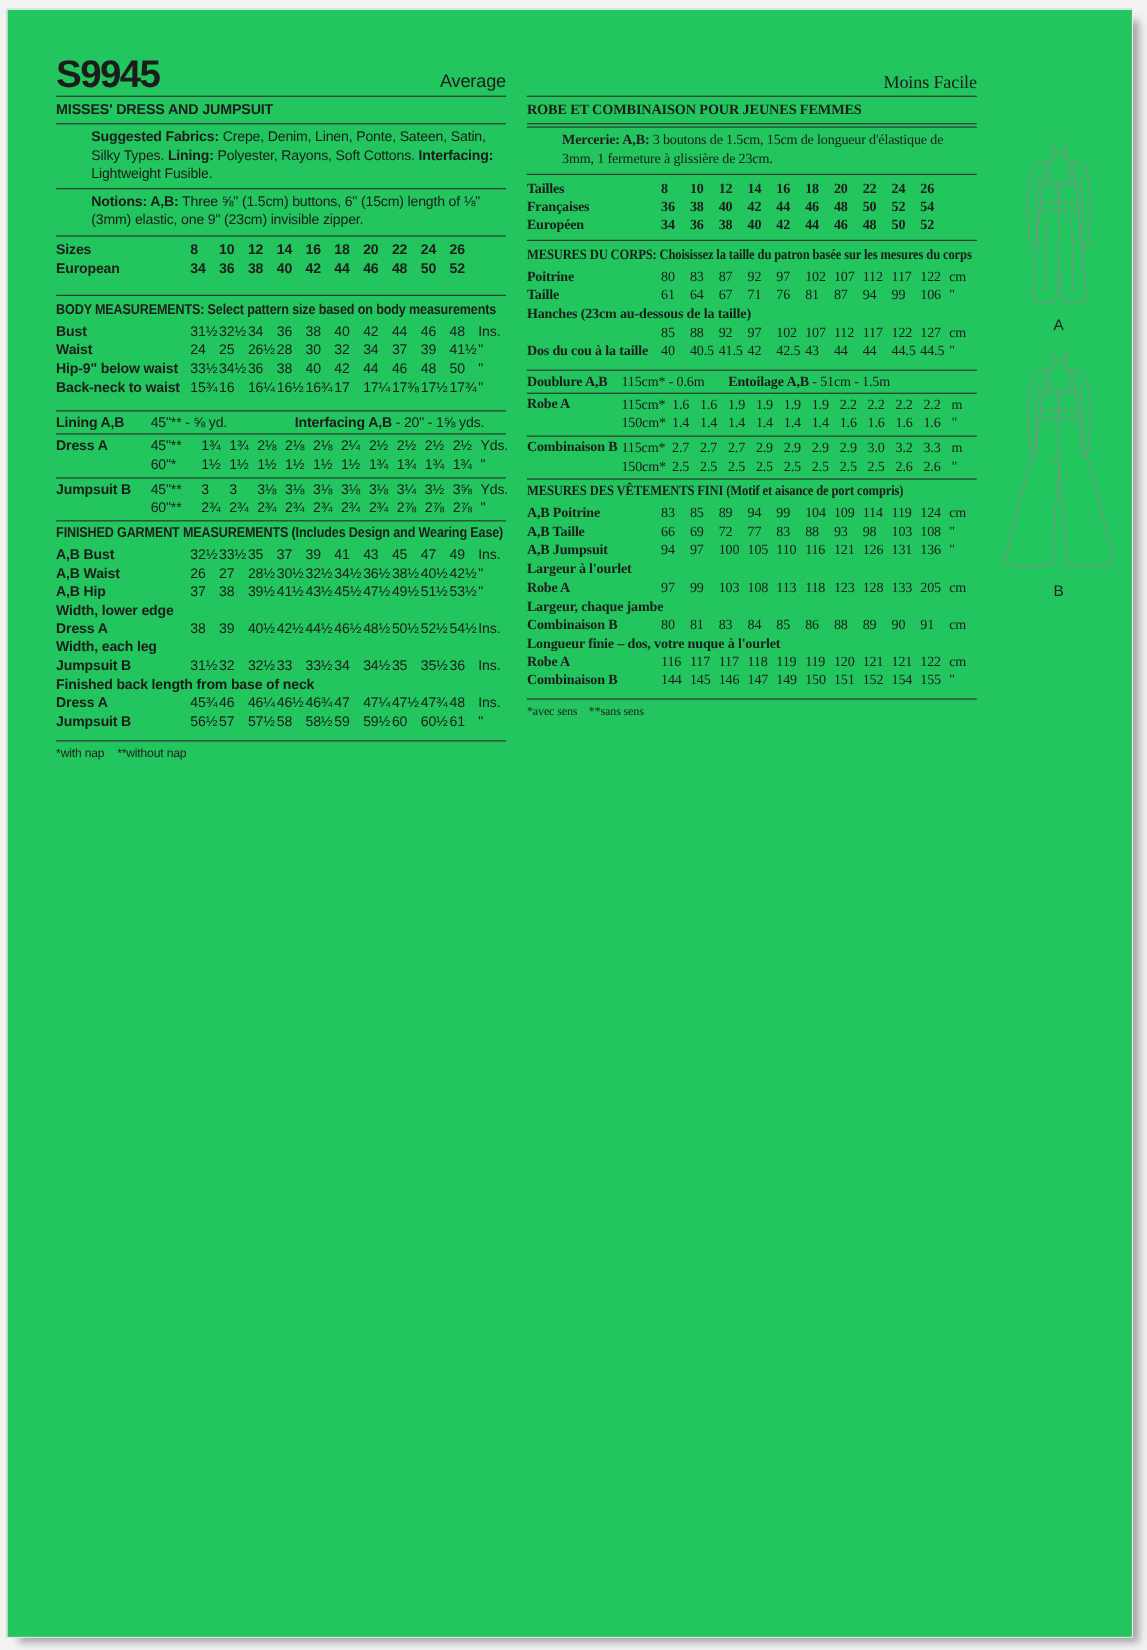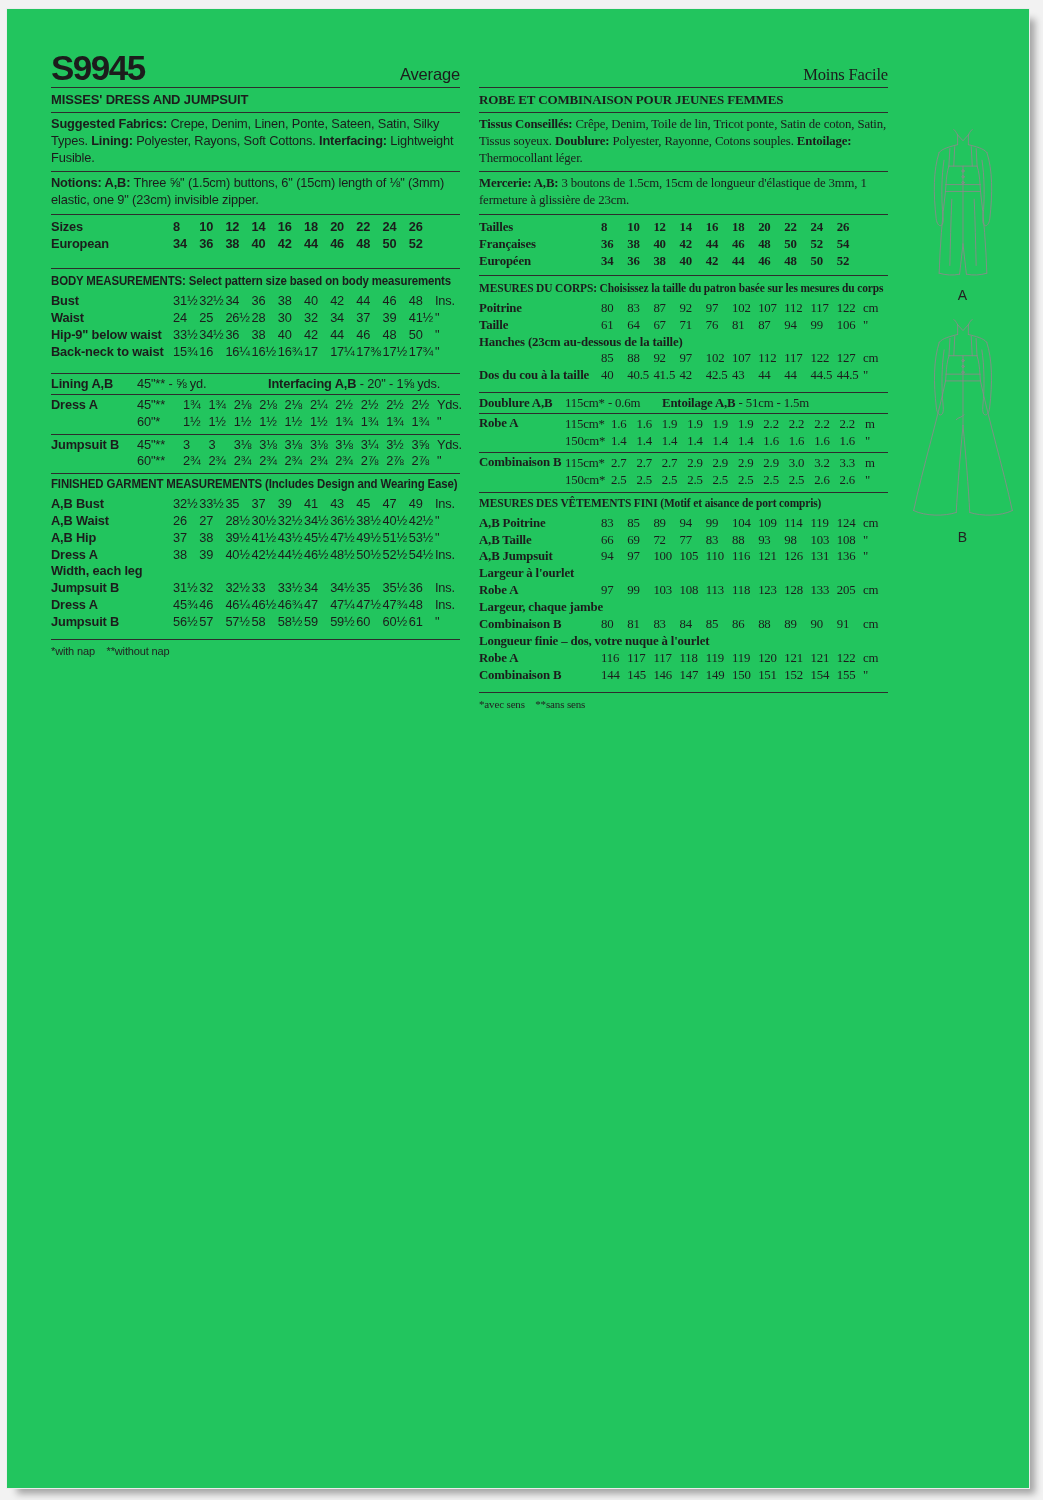--- a/index.html
+++ b/index.html
@@ -16,21 +16,21 @@
   .col{width:409px;flex:none;}
   .col-fr{margin-left:19px;font-family:Liberation Serif, serif;}
   .col-art{width:150px;flex:none;display:flex;flex-direction:column;align-items:center;padding-top:86px;}
 
   .head{display:flex;justify-content:space-between;align-items:flex-end;height:42px;}
   .pnum{font-size:35px;font-weight:bold;letter-spacing:-1.5px;line-height:34px;}
   .diff{font-size:16.5px;line-height:21px;margin-top:28px;}
   .rule{border-top:1.6px solid #2d2d2d;margin:2px 0;}
   .sect-title{font-size:13px;font-weight:bold;line-height:18px;padding:1px 0;white-space:nowrap;}
   .cond{display:inline-block;transform:scaleX(.88);transform-origin:0 50%;white-space:nowrap;}
-  .para{font-size:12.8px;line-height:16.8px;padding:1px 0 3px;}
+  .para{font-size:12.8px;line-height:16.8px;padding:1px 0 3px;margin-left:32px;}
 
   .mtable{padding:2px 0 3px;}
   .mtable.sizes{padding-bottom:13px;}
   .mrow{display:grid;grid-template-columns:122px repeat(10,26.2px) auto;font-size:12.8px;line-height:16.9px;align-items:baseline;}
   .mrow .lbl{font-weight:bold;padding-right:4px;white-space:nowrap;}
   .mrow .lbl.full{grid-column:1/-1;}
   .bv .v{font-weight:bold;}
   .gap{height:10px;}
   .gap-sm{height:5px;}
 
@@ -296,20 +296,23 @@
             <span class="v">41½</span>
             <span class="v">43½</span>
             <span class="v">45½</span>
             <span class="v">47½</span>
             <span class="v">49½</span>
             <span class="v">51½</span>
             <span class="v">53½</span>
             <span class="u">"</span>
           </div>
 
+          <div class="mrow">
+            <span class="lbl full">Width, lower edge</span>
+          </div>
 
           <div class="mrow">
             <span class="lbl">Dress A</span>
             <span class="v">38</span>
             <span class="v">39</span>
             <span class="v">40½</span>
             <span class="v">42½</span>
             <span class="v">44½</span>
             <span class="v">46½</span>
             <span class="v">48½</span>
@@ -331,20 +334,23 @@
             <span class="v">33</span>
             <span class="v">33½</span>
             <span class="v">34</span>
             <span class="v">34½</span>
             <span class="v">35</span>
             <span class="v">35½</span>
             <span class="v">36</span>
             <span class="u">Ins.</span>
           </div>
 
+          <div class="mrow">
+            <span class="lbl full">Finished back length from base of neck</span>
+          </div>
 
           <div class="mrow">
             <span class="lbl">Dress A</span>
             <span class="v">45¾</span>
             <span class="v">46</span>
             <span class="v">46¼</span>
             <span class="v">46½</span>
             <span class="v">46¾</span>
             <span class="v">47</span>
             <span class="v">47¼</span>
@@ -375,24 +381,20 @@
 
     <div class="col col-fr">
       <div class="head">
         <span></span>
         <span class="diff">Moins Facile</span>
       </div>
       <div class="rule"></div>
       <div class="sect-title">ROBE ET COMBINAISON POUR JEUNES FEMMES</div>
       <div class="rule"></div>
 
-      <div class="para">
-        
-        
-      <b>Tissus Conseillés:</b><span> Crêpe, Denim, Toile de lin, Tricot ponte, Satin de coton, Satin, Tissus soyeux. </span><b>Doublure:</b><span> Polyester, Rayonne, Cotons souples. </span><b>Entoilage:</b><span> Thermocollant léger.</span></div>
       <div class="rule"></div>
 
       <div class="para">
         
         
       <b>Mercerie: A,B:</b><span> 3 boutons de 1.5cm, 15cm de longueur d'élastique de 3mm, 1 fermeture à glissière de 23cm.</span></div>
       <div class="rule"></div>
 
       <div class="mtable bv">
 

